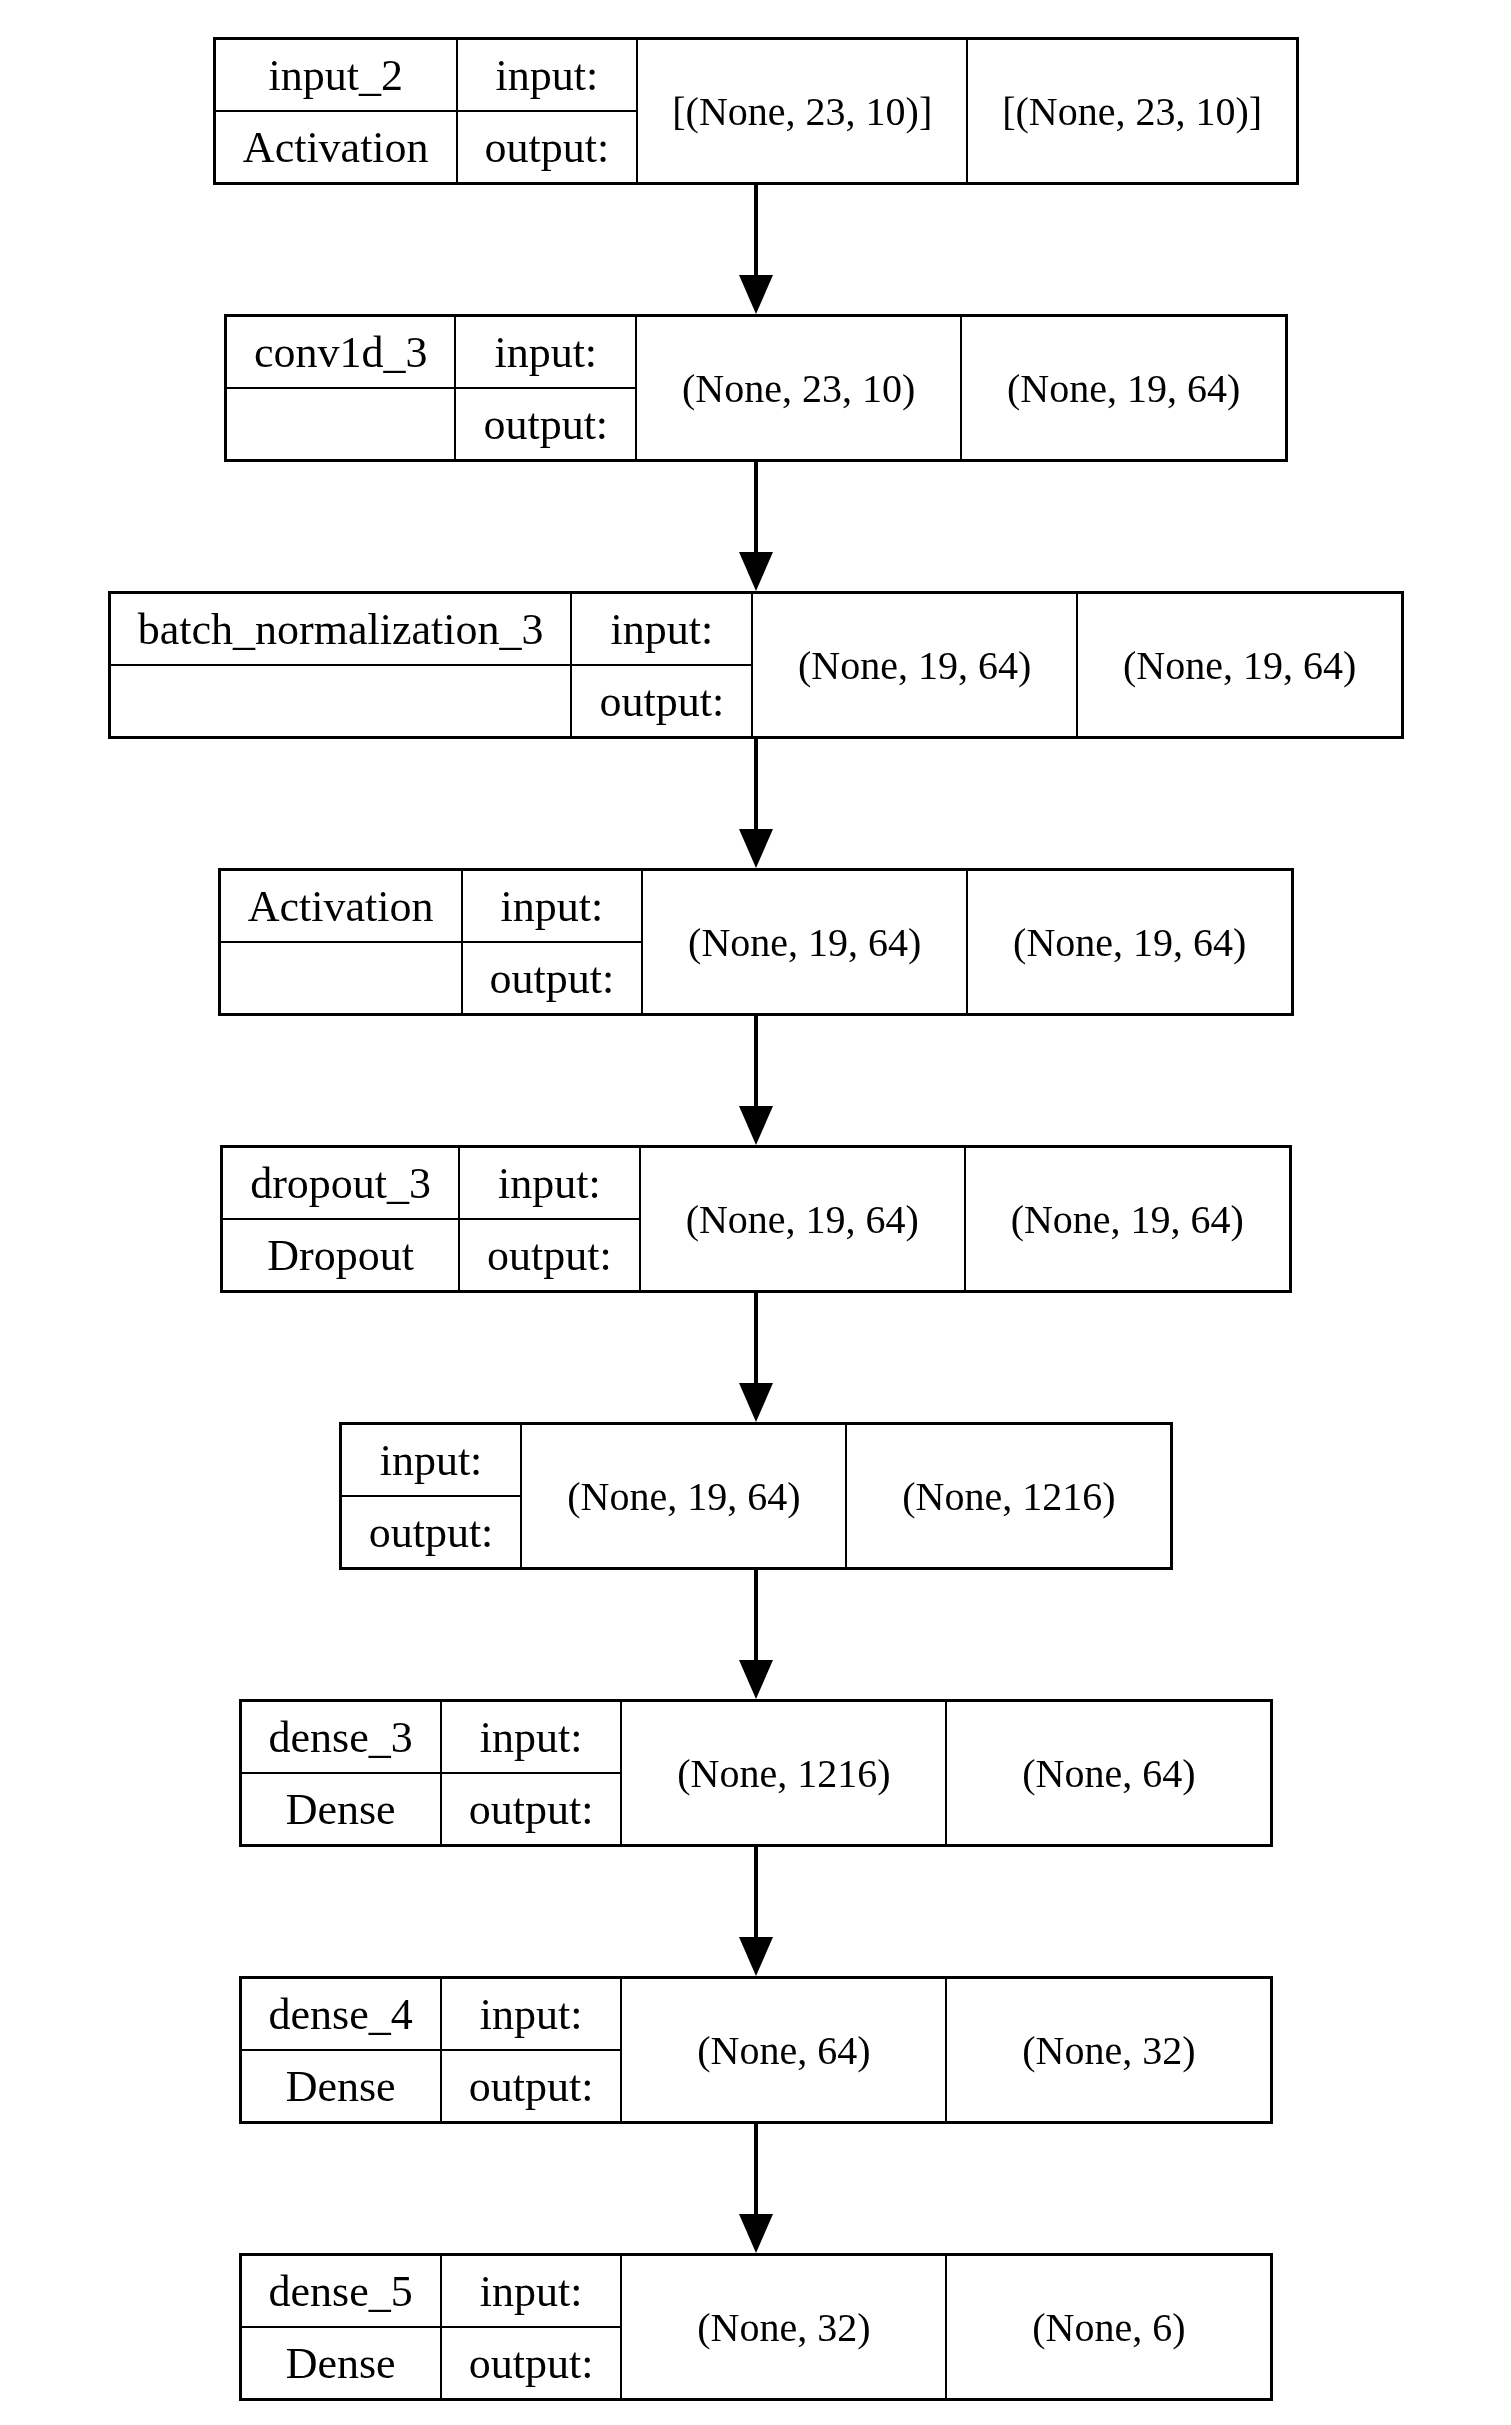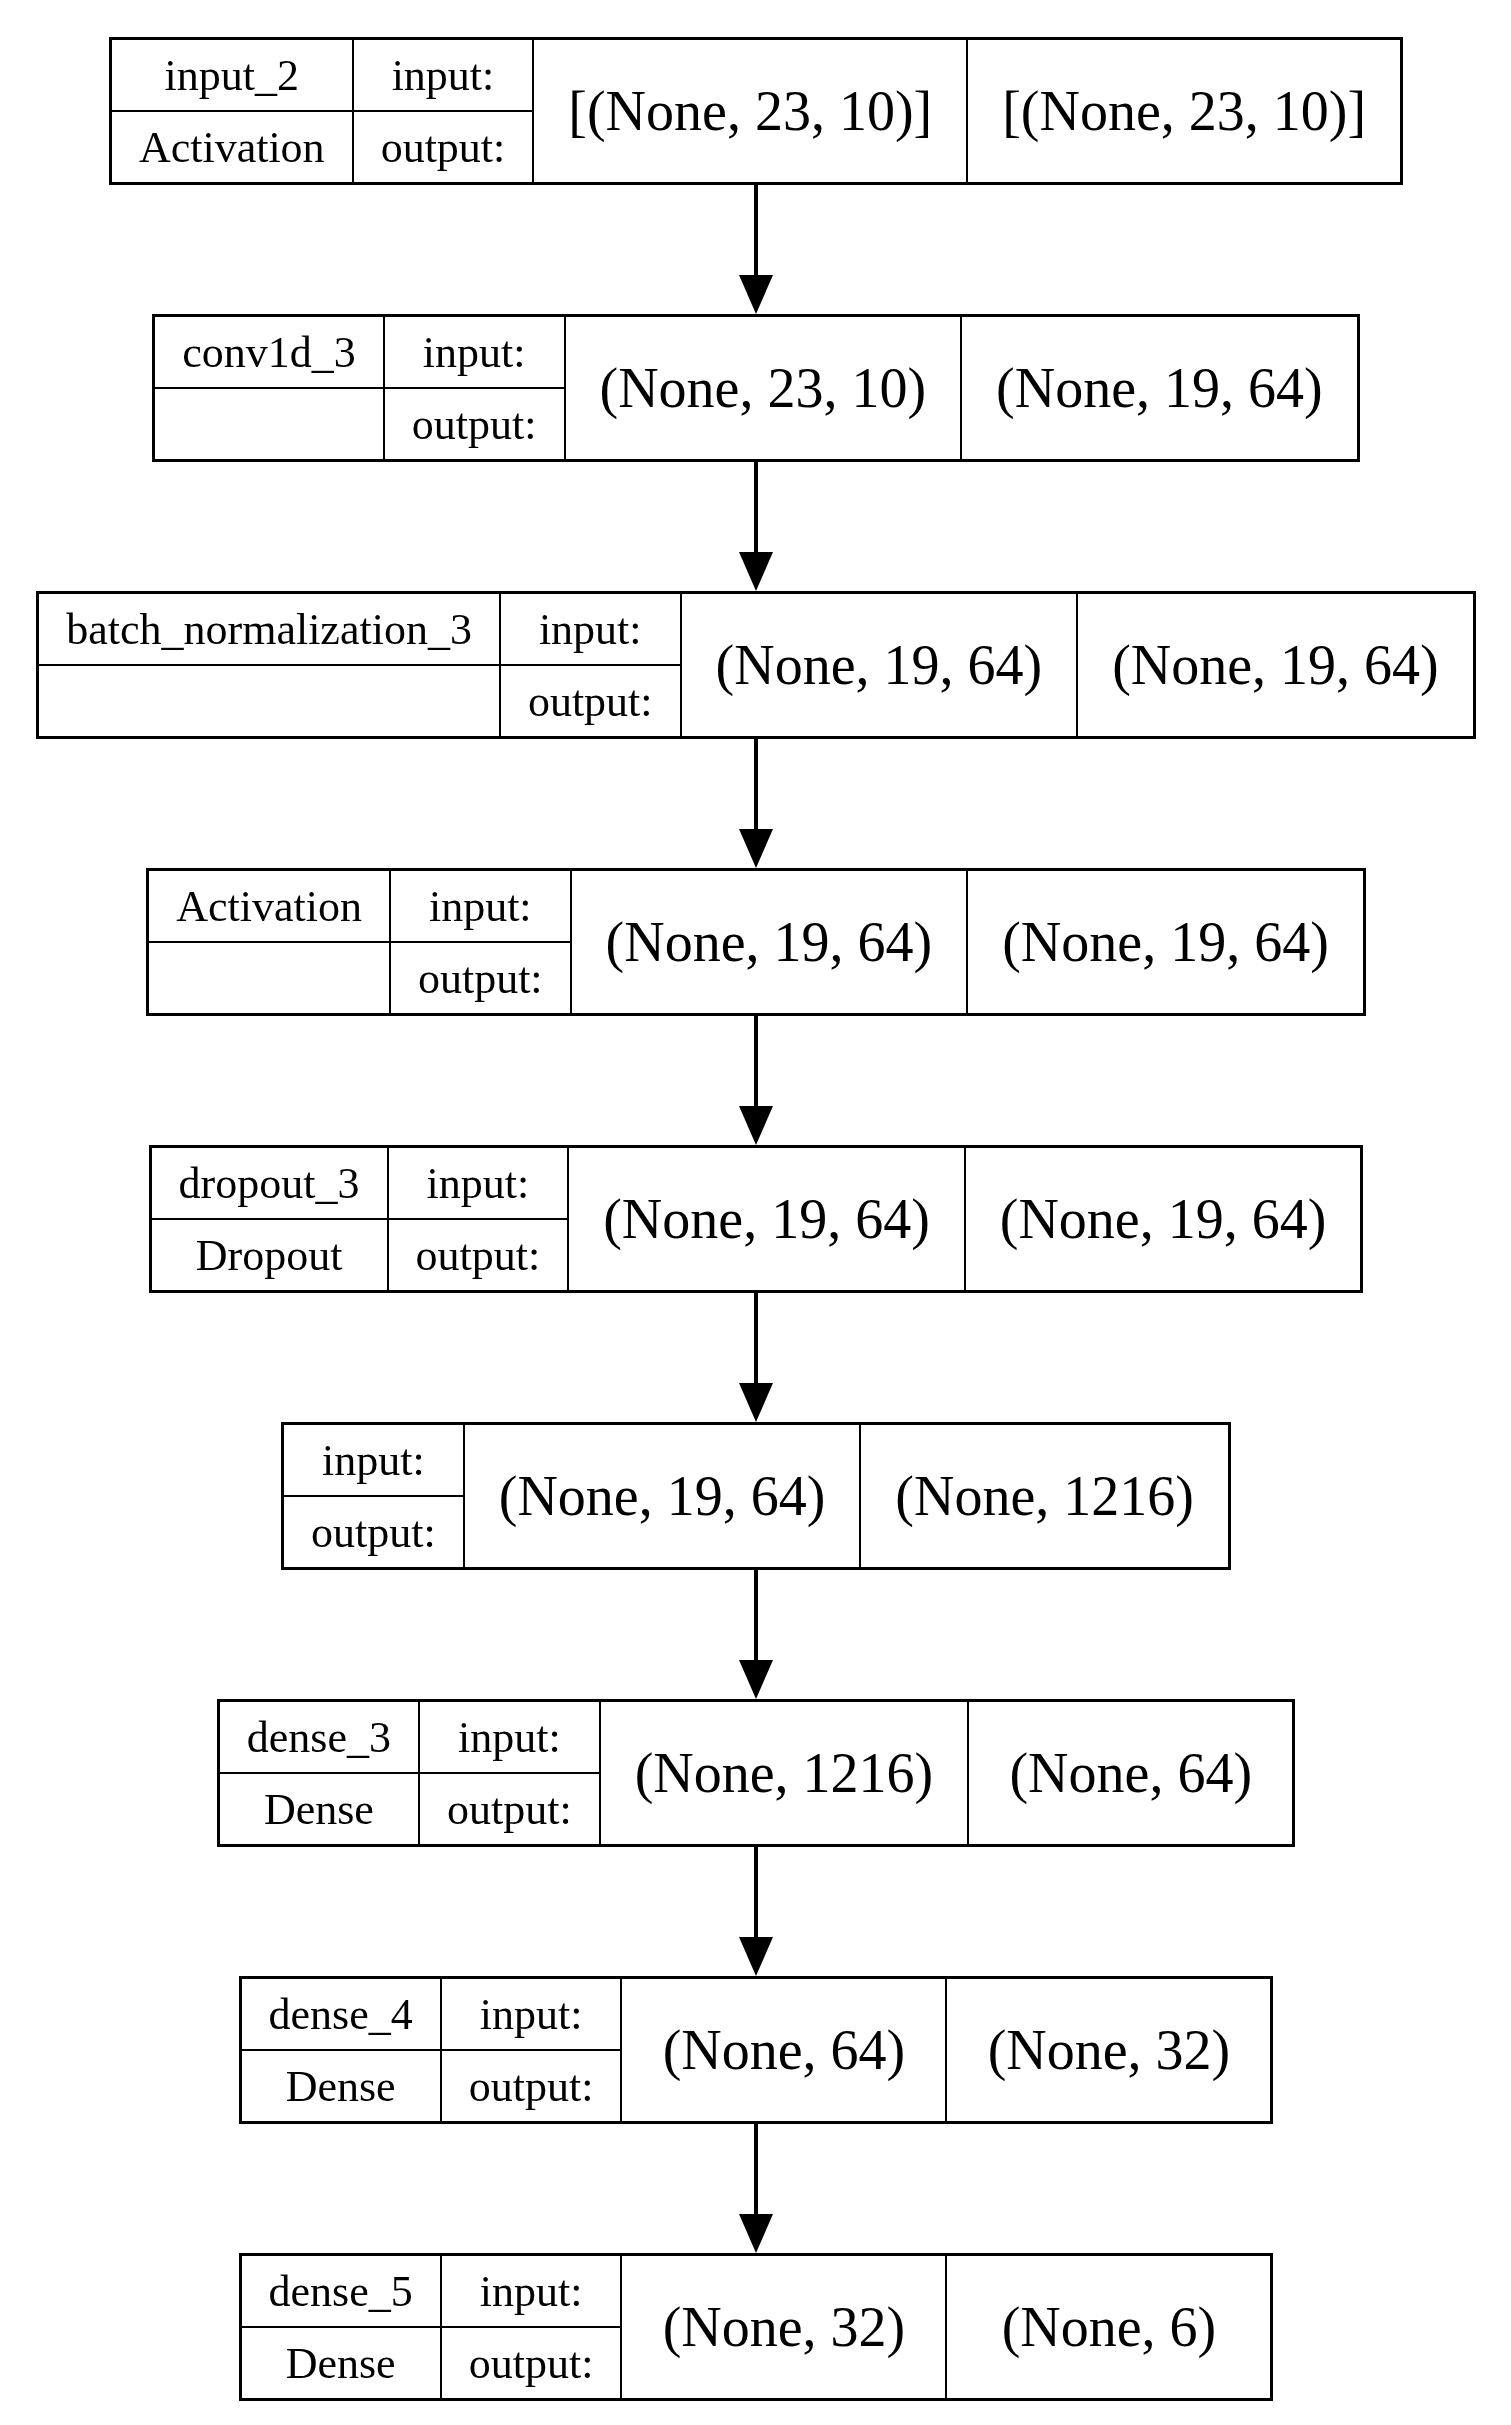--- a/index.html
+++ b/index.html
@@ -43,21 +43,21 @@
     white-space: nowrap;
     padding: 0 27px;
   }
   .col .cell:first-child {
     border-bottom: 2.5px solid #000000;
   }
   .cell-big {
     display: flex;
     align-items: center;
     justify-content: center;
-    font-size: 56px;
+    font-size: 40px;
     white-space: nowrap;
     padding: 0 34px;
     min-width: 255px;
   }
   .arrow {
     height: 129px;
     display: flex;
     flex-direction: column;
     align-items: center;
   }

